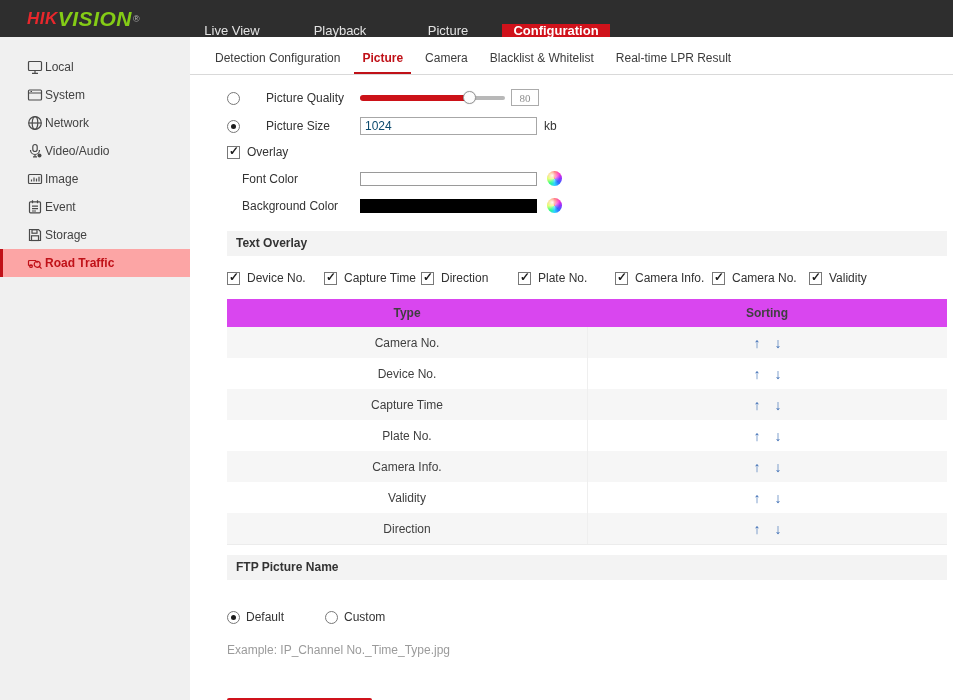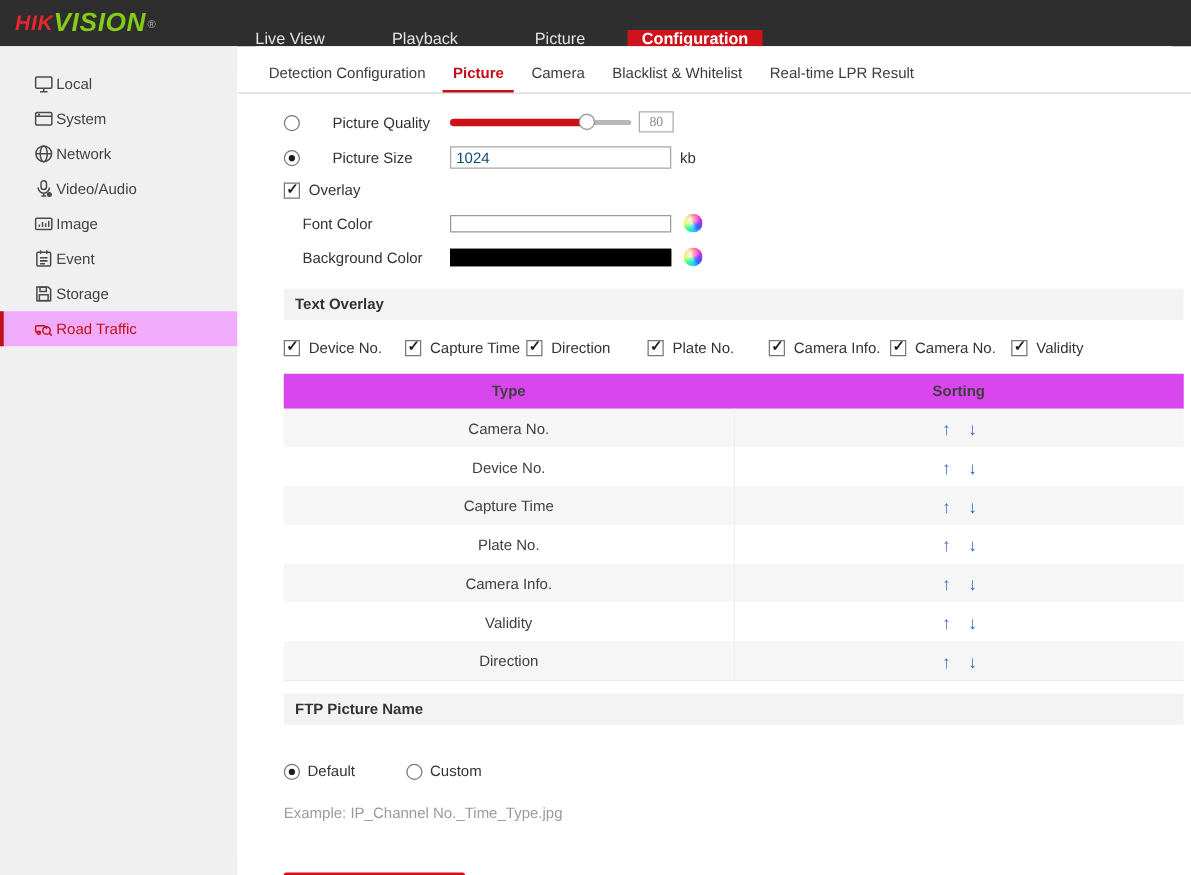--- a/index.html
+++ b/index.html
@@ -1,37 +1,37 @@
 <!DOCTYPE html>
 <html><head>
 <meta charset="utf-8">
 <style>
   * { margin:0; padding:0; box-sizing:border-box; }
   html,body { width:953px; height:700px; overflow:hidden; background:#fff;
     font-family:"Liberation Sans", sans-serif; font-size:12px; color:#333; }
 
   
   .navbar { height:37px; background:#2e2e2e; display:flex; align-items:stretch; }
-  .logo { width:178px; display:flex; align-items:center; padding-left:12px; }
+  .logo { width:178px; display:flex; align-items:center; padding-left:27px; }
   .logo-hik { color:#e8272c; font-style:italic; font-weight:bold; font-size:17px; letter-spacing:.5px; }
   .logo-vision { color:#84cc16; font-style:italic; font-weight:bold; font-size:21px; letter-spacing:.5px; }
   .logo-reg { color:#b5b5b5; font-size:9px; vertical-align:super; margin-left:1px; }
   .nav-item { width:108px; display:flex; align-items:center; justify-content:center;
     color:#e3e3e3; font-size:13px; cursor:pointer;margin-top:24px; }
   .nav-item.active { background:#d0121b; color:#fff; font-weight:bold; }
 
   
   .main { display:flex; height:663px; }
   .sidebar { width:190px; background:#f0f0f0; padding-top:16px; flex-shrink:0; }
   .side-item { height:28px; display:flex; align-items:center; cursor:pointer; color:#424242;
     border-left:3px solid transparent; }
   .side-item .s-icon { width:17px; height:17px; margin-left:24px; display:flex; align-items:center; }
   .side-item .s-label { margin-left:1px; }
-  .side-item.active { background:#f0abfc; border-left-color:#c01118; color:#c01118; font-weight:normal; }
-  .content { flex:1; background:#fff;border-radius:18px; }
+  .side-item.active { background:#fca5a5; border-left-color:#c01118; color:#c01118; font-weight:bold; }
+  .content { flex:1; background:#fff; }
 
   
   .tabs { display:flex; padding:11px 0 0 17px; border-bottom:1px solid #d9d9d9; }
   .tab { padding:3px 8px 7px 8px; margin-right:6px; color:#3c3c3c; cursor:pointer;
     border-bottom:2px solid transparent; }
   .tab.active { color:#c01118; font-weight:bold; border-bottom-color:#c01118; }
 
   
   .panel { padding:0 6px 0 37px; }
   .form-area { margin-top:14px; }

